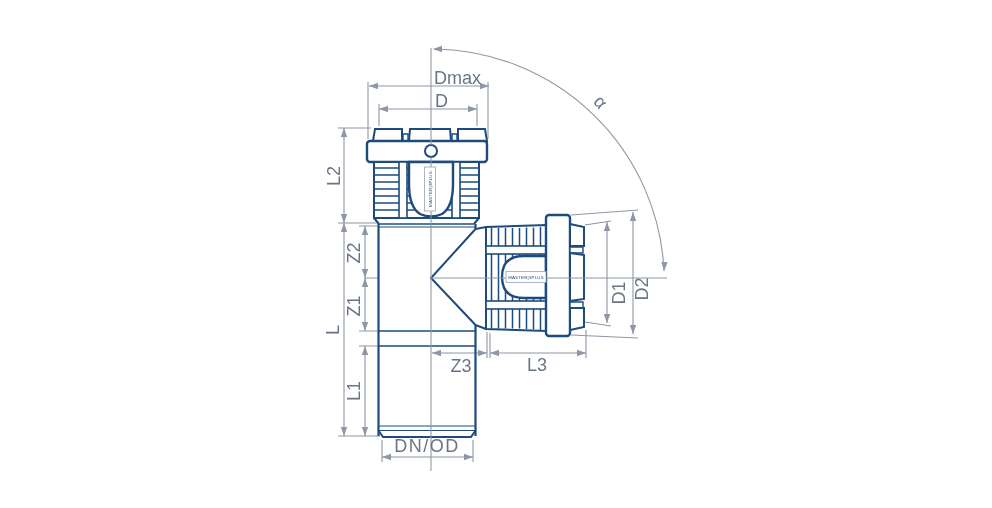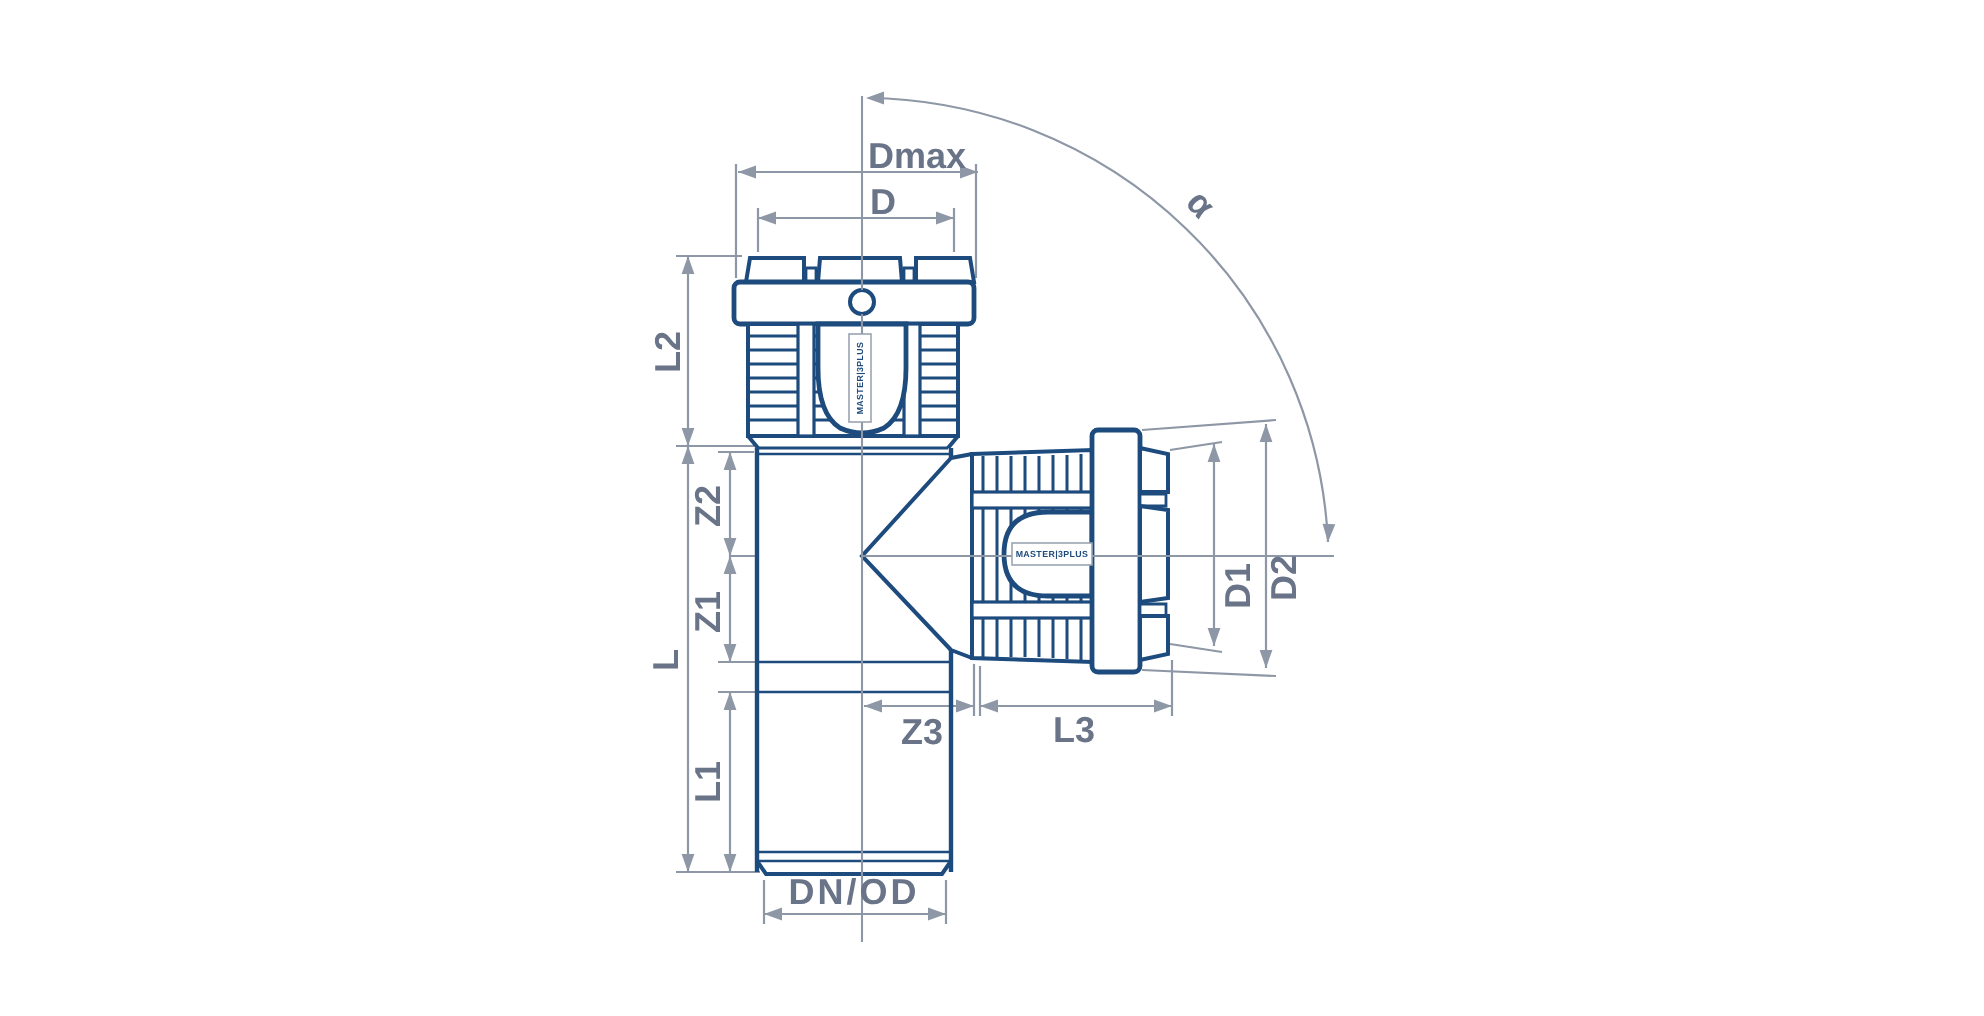--- a/index.html
+++ b/index.html
@@ -1,17 +1,17 @@
 <!DOCTYPE html>
 <html style="--outline: #1d4b7d; --dimension: #8e97a6; --text: #6a7488; --bg: #ffffff;"><head>
 <meta charset="utf-8">
 <style>
   html,body{margin:0;padding:0;background:#fff;}
   .canvas{position:relative;width:992px;height:508px;background:var(--bg,#fff);overflow:hidden;
-          font-family:"Liberation Sans",sans-serif;font-weight:bold;}
+          font-family:"Liberation Sans",sans-serif;}
   svg{display:block;}
   .fit{stroke:var(--outline,#1d4b7d);fill:#fff;}
   .fitline{stroke:var(--outline,#1d4b7d);fill:none;}
   .rib{stroke:var(--outline,#1d4b7d);fill:none;stroke-width:1.5;}
   .dim{stroke:var(--dimension,#8e97a6);fill:none;stroke-width:1.1;}
   .cl{stroke:var(--dimension,#8e97a6);fill:none;stroke-width:1.05;}
   .ah{fill:var(--dimension,#8e97a6);}
   .dimtext{fill:var(--text,#6a7488);font-family:"Liberation Sans",sans-serif;font-size:18px;}
   .small{font-size:4.4px;fill:var(--outline,#1d4b7d);letter-spacing:.2px;}
   .lblbox{stroke:#9aa4b2;stroke-width:.8;fill:#fff;}

